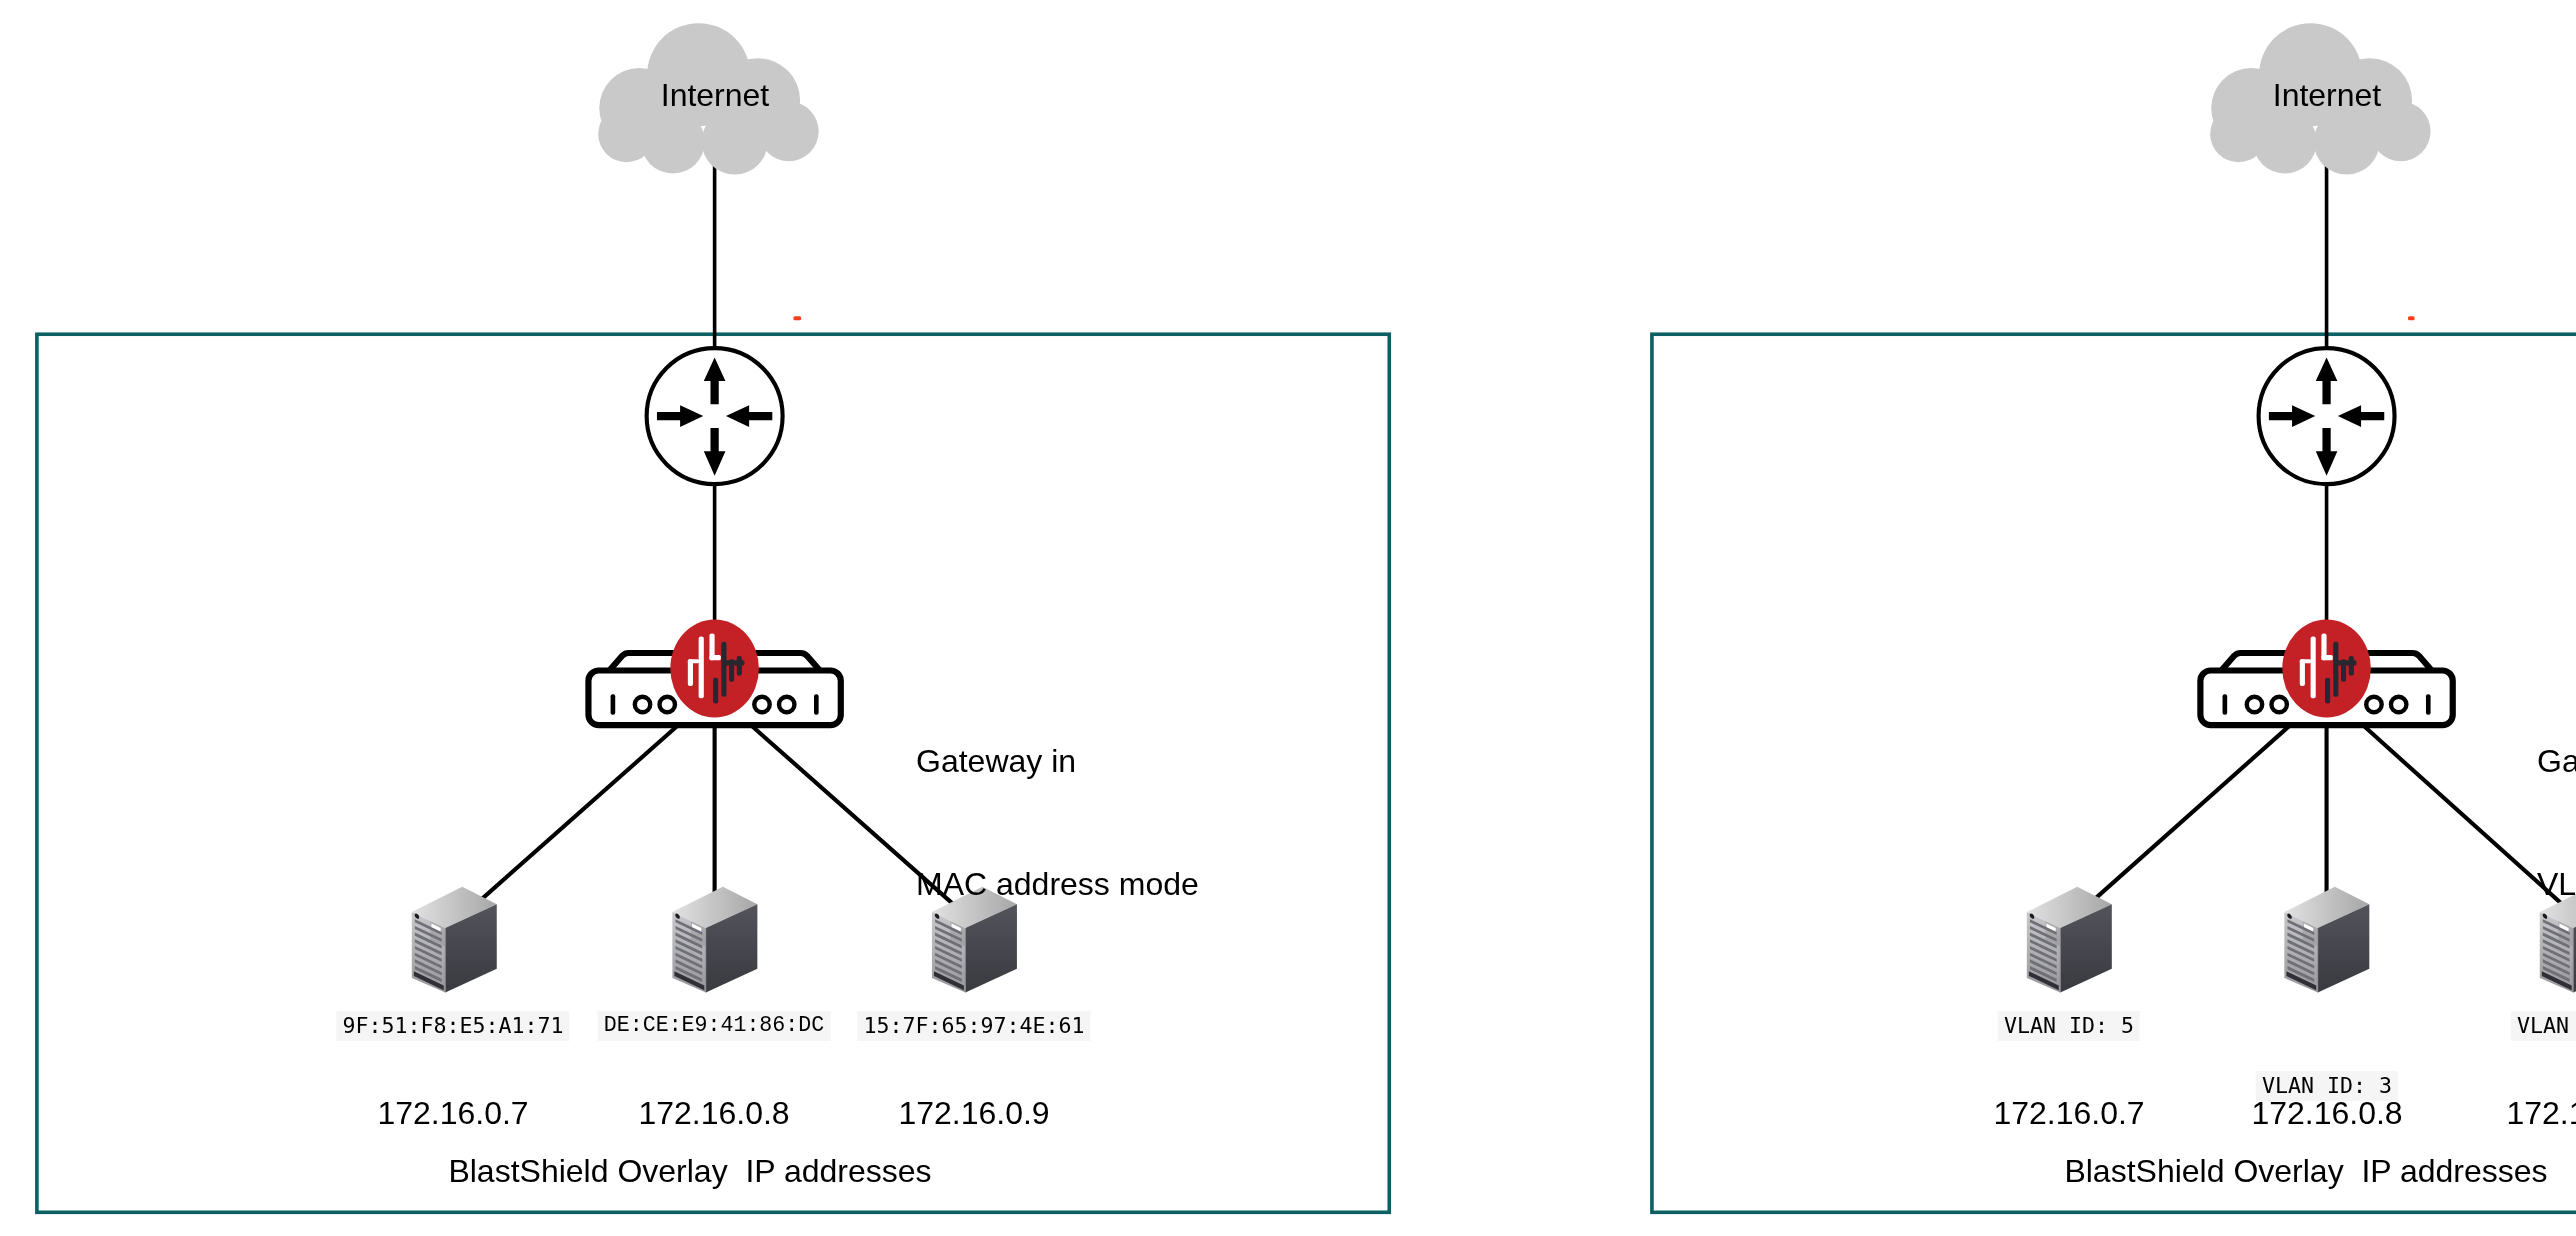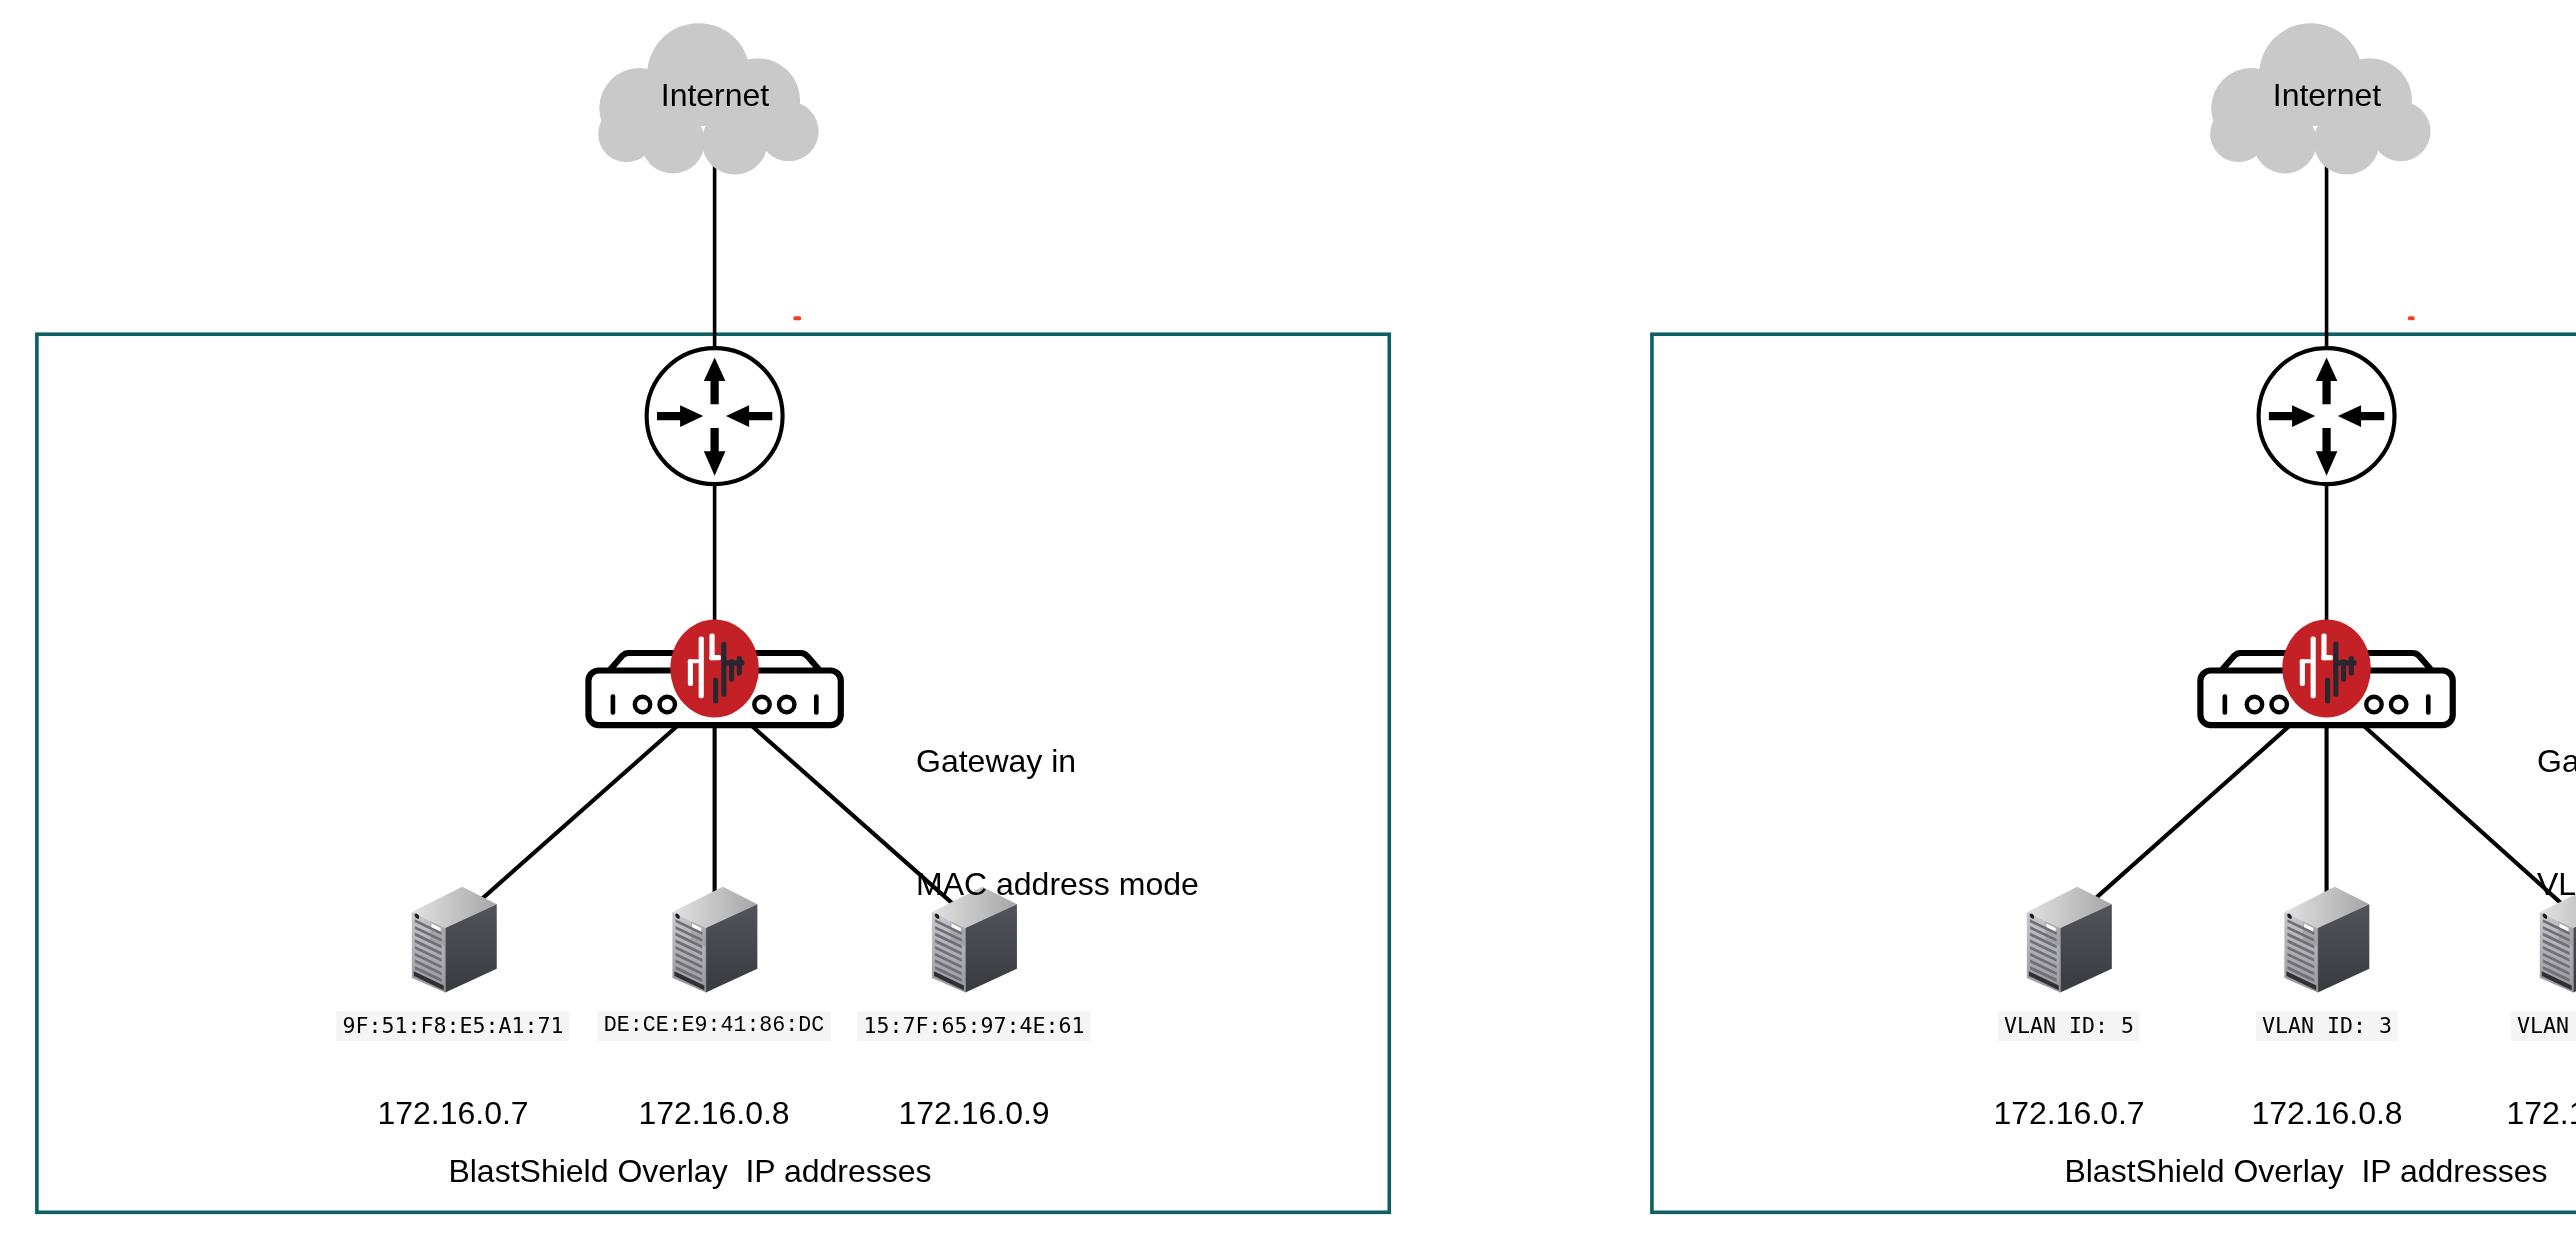--- a/index.html
+++ b/index.html
@@ -161,21 +161,21 @@
 <div class="t big ctr" style="left:690px;top:1154px;">BlastShield Overlay  IP addresses</div>
 
 <div class="t big ctr" style="left:2327px;top:78px;">Internet</div>
 
 <div class="gwlabel" style="left:2493px;top:659px;">
   <div>Gateway in</div>
   <div>VLAN addressing mode</div>
 </div>
 
 <div class="t mono ctr" style="left:2069px;top:1011px;">VLAN ID: 5</div>
-<div class="t mono ctr" style="left:2327px;top:1011px;">VLAN ID: 3</div>
+<div class="t mono ctr" style="left:2327px;top:1071px;">VLAN ID: 3</div>
 <div class="t mono ctr" style="left:2582px;top:1011px;">VLAN ID: 4</div>
 
 <div class="t big ctr" style="left:2069px;top:1096px;">172.16.0.7</div>
 <div class="t big ctr" style="left:2327px;top:1096px;">172.16.0.8</div>
 <div class="t big ctr" style="left:2582px;top:1096px;">172.16.0.9</div>
 
 <div class="t big ctr" style="left:2306px;top:1154px;">BlastShield Overlay  IP addresses</div>
 
 </div>
 

